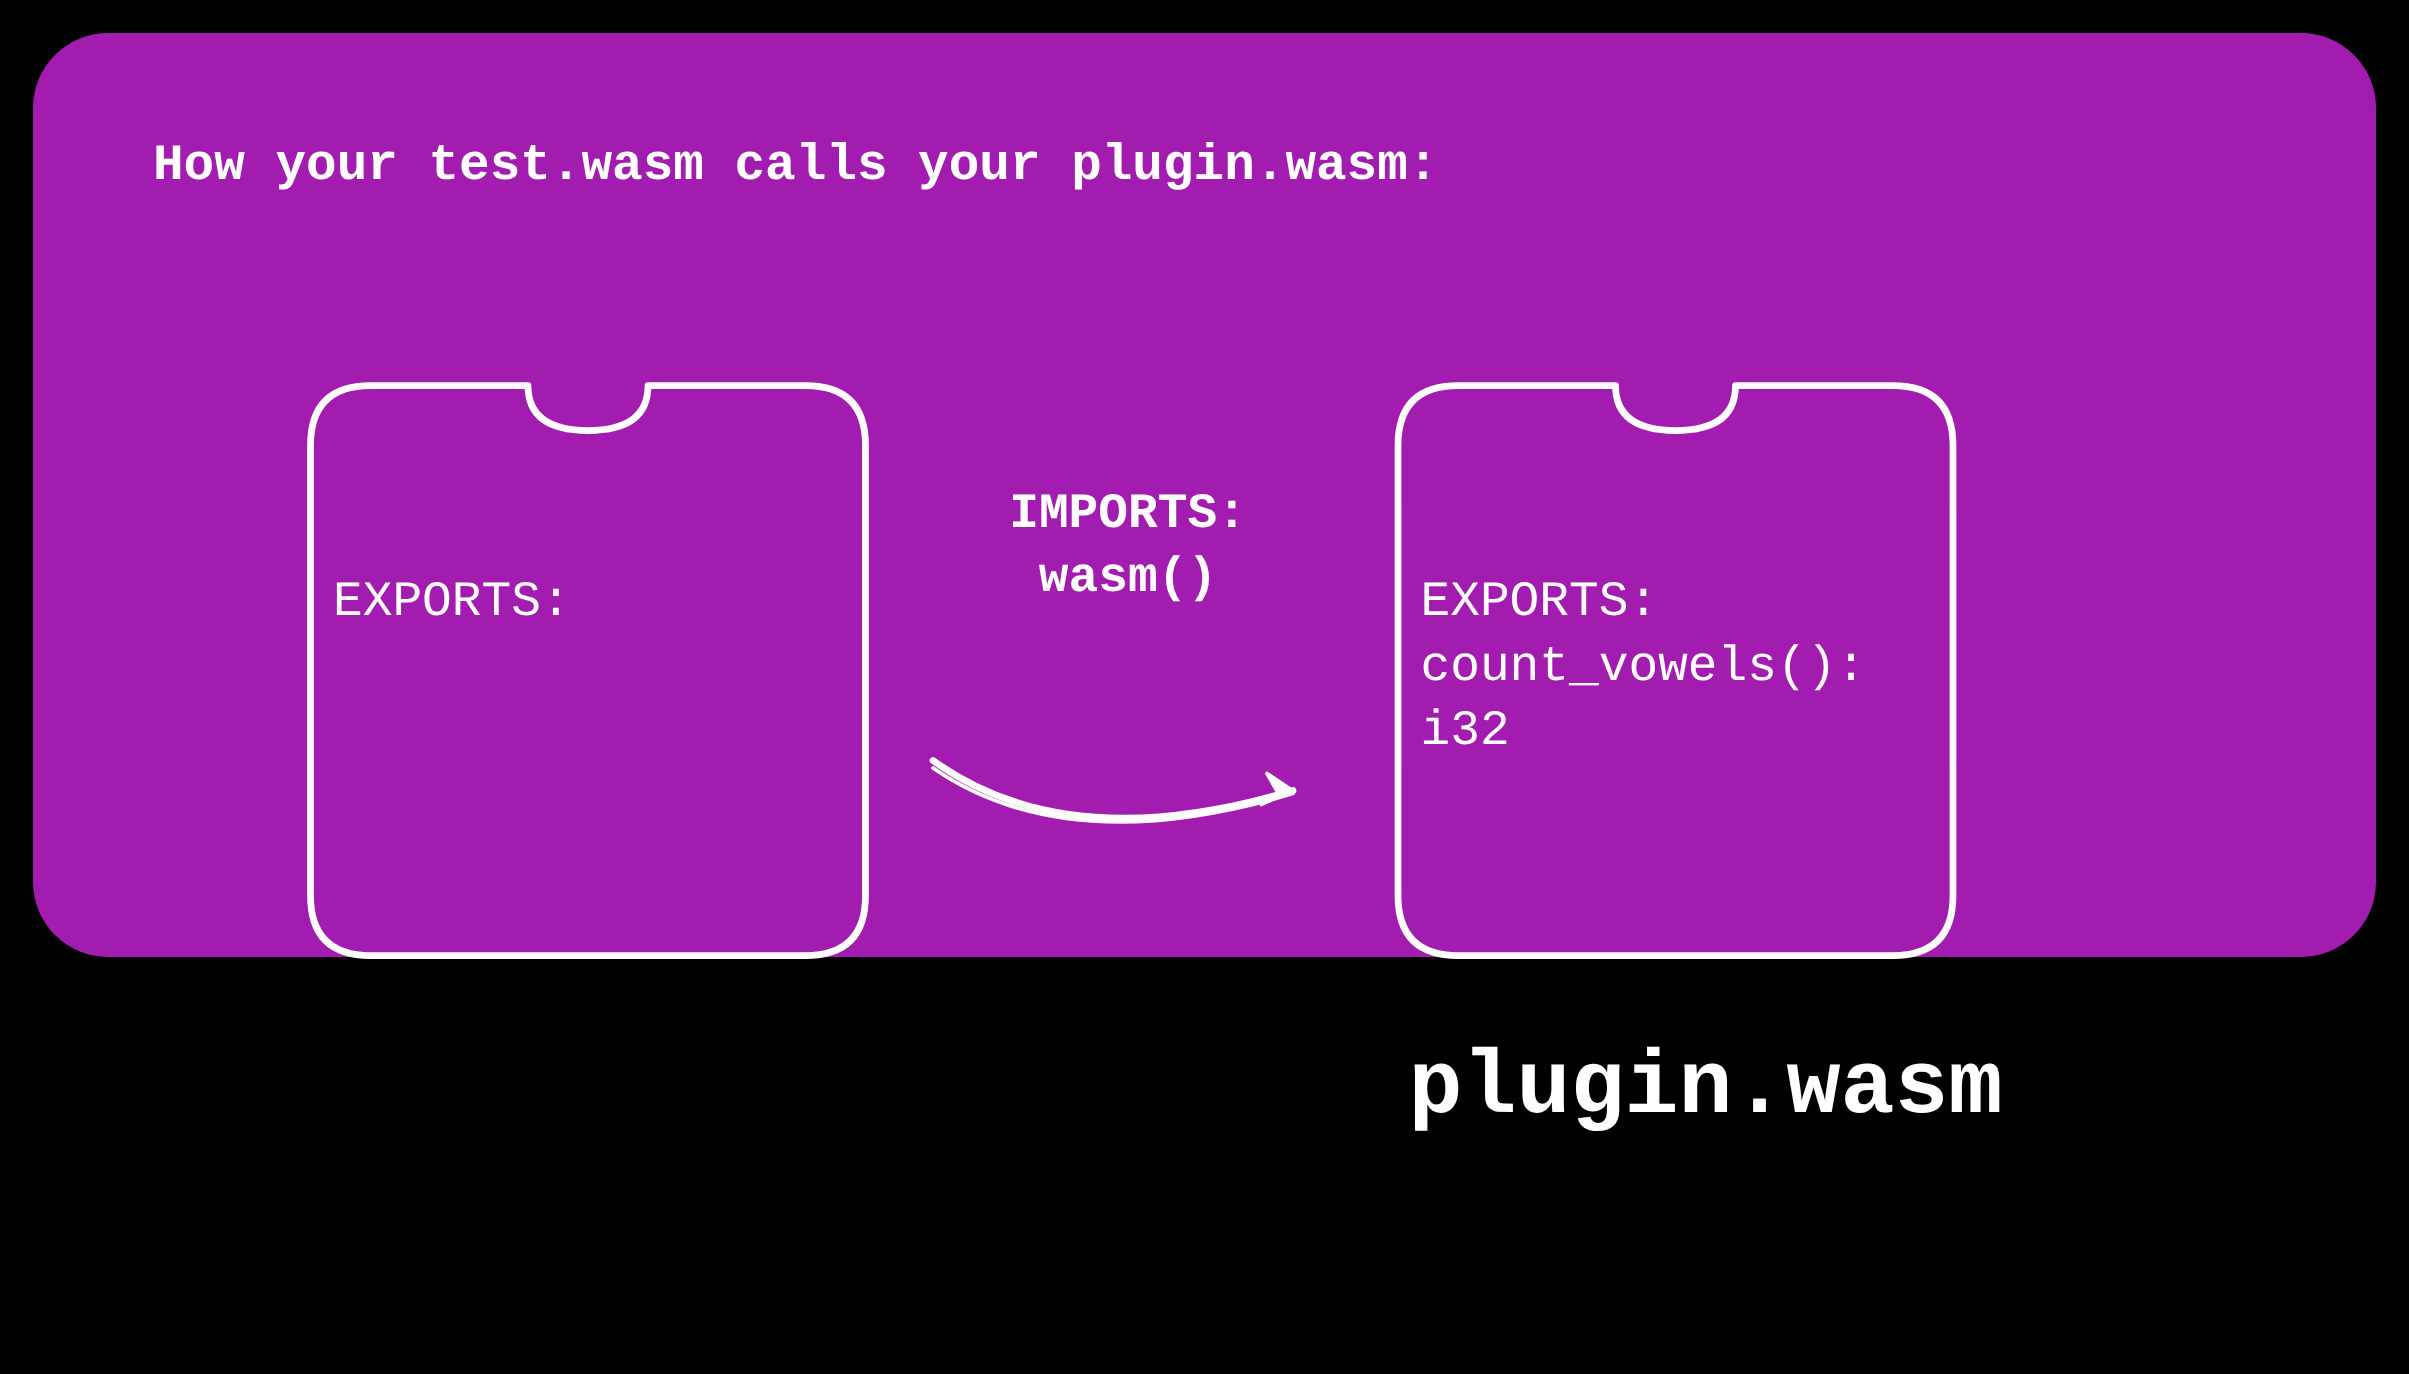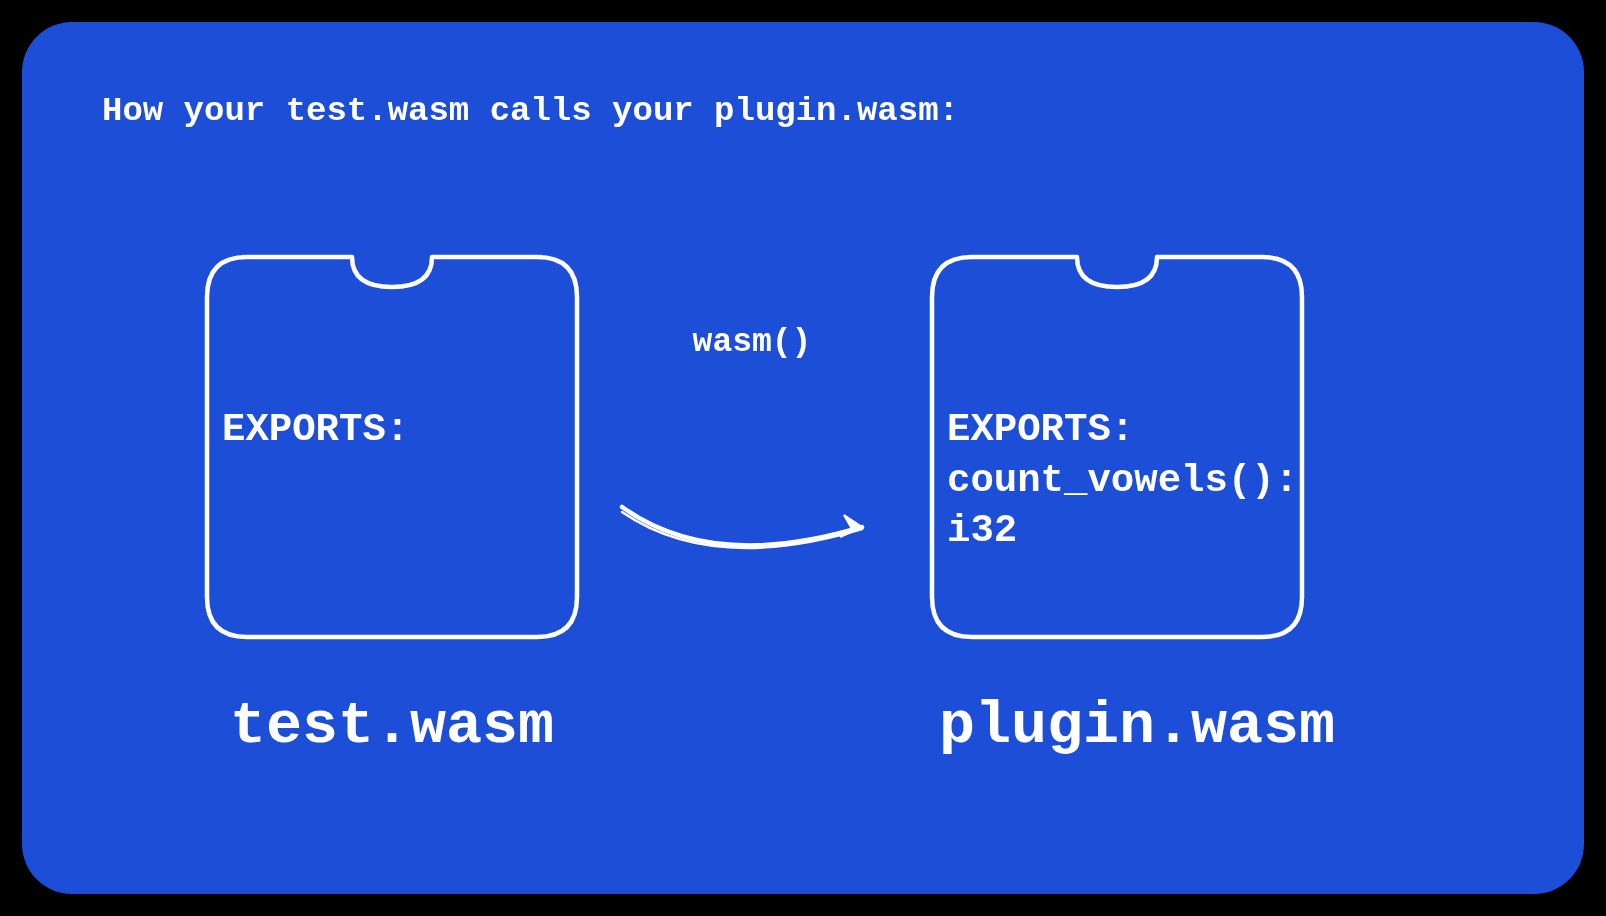--- a/index.html
+++ b/index.html
@@ -12,22 +12,22 @@
       width: 1606px;
       height: 916px;
       font-family: 'Courier New', Courier, monospace;
       position: relative;
     }
     .canvas {
       position: absolute;
       top: 22px;
       left: 22px;
       width: 1562px;
-      height: 872px;
-      background: #1d4ed8;
+      height: 616px;
+      background: #a21caf;
       border-radius: 50px;
     }
     .header-text {
       position: absolute;
       top: 70px;
       left: 80px;
       color: #fff;
       font-size: 34px;
       font-weight: bold;
     }
@@ -54,25 +54,25 @@
     }
     .module-svg {
       position: absolute;
       top: 0;
       left: 0;
       width: 100%;
       height: 100%;
     }
     .module-content {
       position: absolute;
-      top: 168px;
+      top: 144px;
       left: 35px;
       color: #fff;
-      font-size: 39px;
-      font-weight: bold;
+      font-size: 33px;
+      font-weight: normal;
       line-height: 1.3;
     }
     .module-label {
       position: absolute;
       top: 670px;
       color: #fff;
       font-size: 60px;
       font-weight: bold;
       text-align: center;
     }
@@ -123,21 +123,20 @@
                L 245 20
                Q 245 50 205 50
                Q 165 50 165 20
                Z" fill="none" stroke="#fff" stroke-width="4.5" stroke-linejoin="round"></path>
     </svg>
     <div class="module-content">
       <div>EXPORTS:</div>
     </div>
   </div>
 
-  <div class="module-label left">test.wasm</div>
 
   <div class="module-box right">
     <svg class="module-svg" viewBox="0 0 410 420">
       <path d="M 60 20 
                Q 20 20 20 60
                L 20 360
                Q 20 400 60 400
                L 350 400
                Q 390 400 390 360
                L 390 60
@@ -149,20 +148,21 @@
     </svg>
     <div class="module-content">
       <div>EXPORTS:</div>
       <div>count_vowels(): i32</div>
     </div>
   </div>
 
   <div class="module-label right">plugin.wasm</div>
 
   <div class="imports-block">
+    <div>IMPORTS:</div>
     <div>wasm()</div>
   </div>
 
   <svg class="arrow-svg" viewBox="0 0 280 90">
     <path d="M 10 25 Q 100 90 250 45" fill="none" stroke="#fff" stroke-width="4.5" stroke-linecap="round"></path>
     <path d="M 10 30 Q 100 92 250 47" fill="none" stroke="#fff" stroke-width="2.5" stroke-linecap="round"></path>
     <path d="M 250 45 L 232 33 L 240 47 L 228 55 Z" fill="#fff" stroke="#fff" stroke-width="2"></path>
   </svg>
 
 </div>

